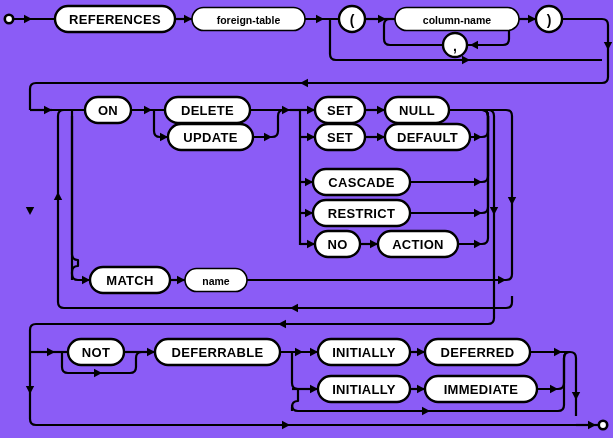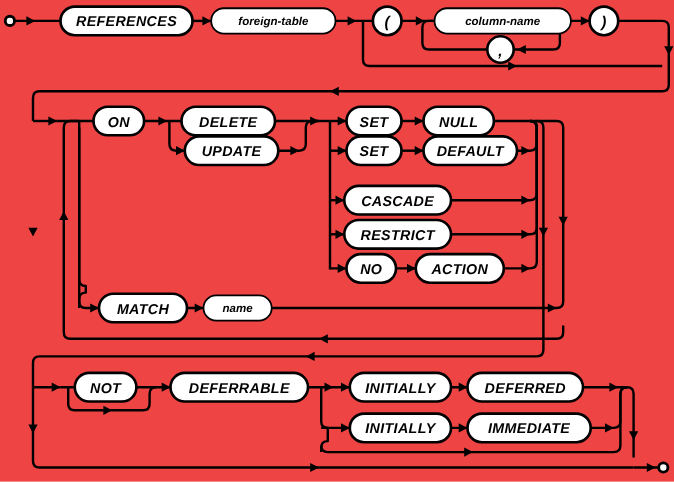--- a/index.html
+++ b/index.html
@@ -4,23 +4,22 @@
 <style>
   html, body {
     margin: 0;
     padding: 0;
     background: #ffffff;
   }
   #diagram-root {
     position: relative;
     width: 613px;
     height: 438px;
-    background: #ef4444;
-    font-family: "Liberation Sans", sans-serif;
-    font-style: italic;
+    background: #8b5cf6;
+    font-family: "Liberation Sans", sans-serif;
   }
   svg#railroad {
     display: block;
     width: 613px;
     height: 438px;
   }
   .rail {
     fill: none;
     stroke: #000000;
     stroke-width: 2.2;

